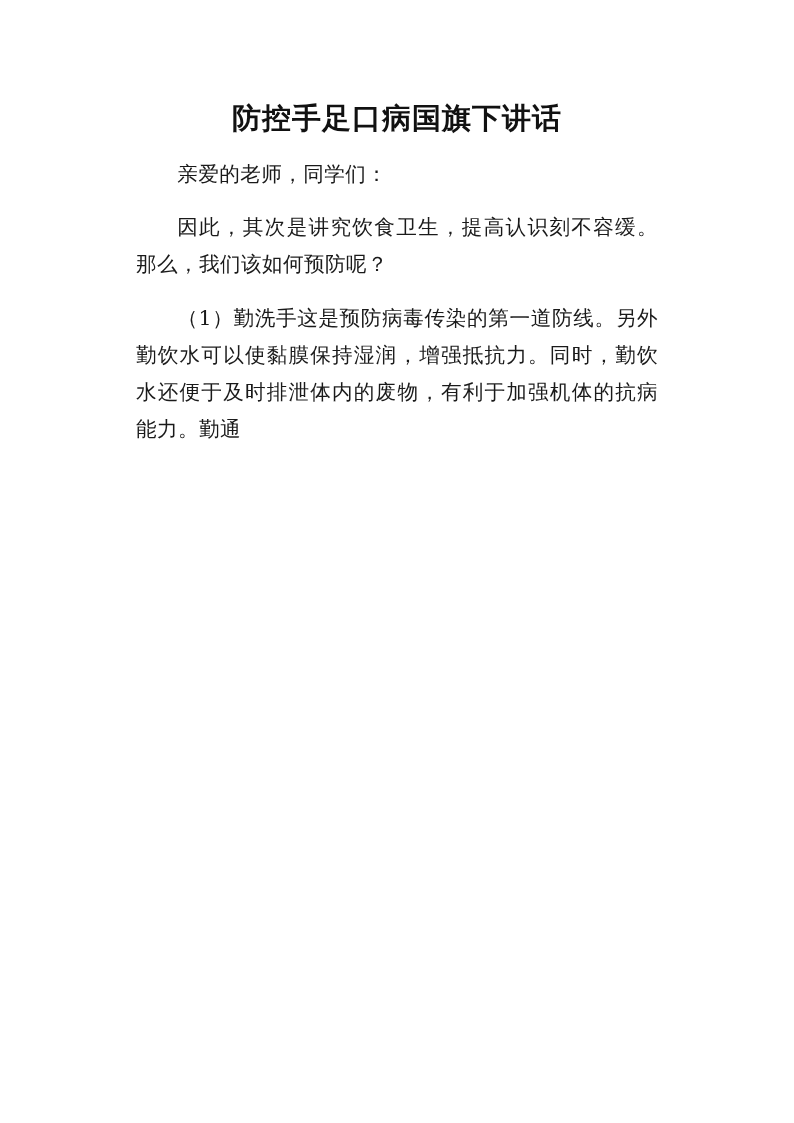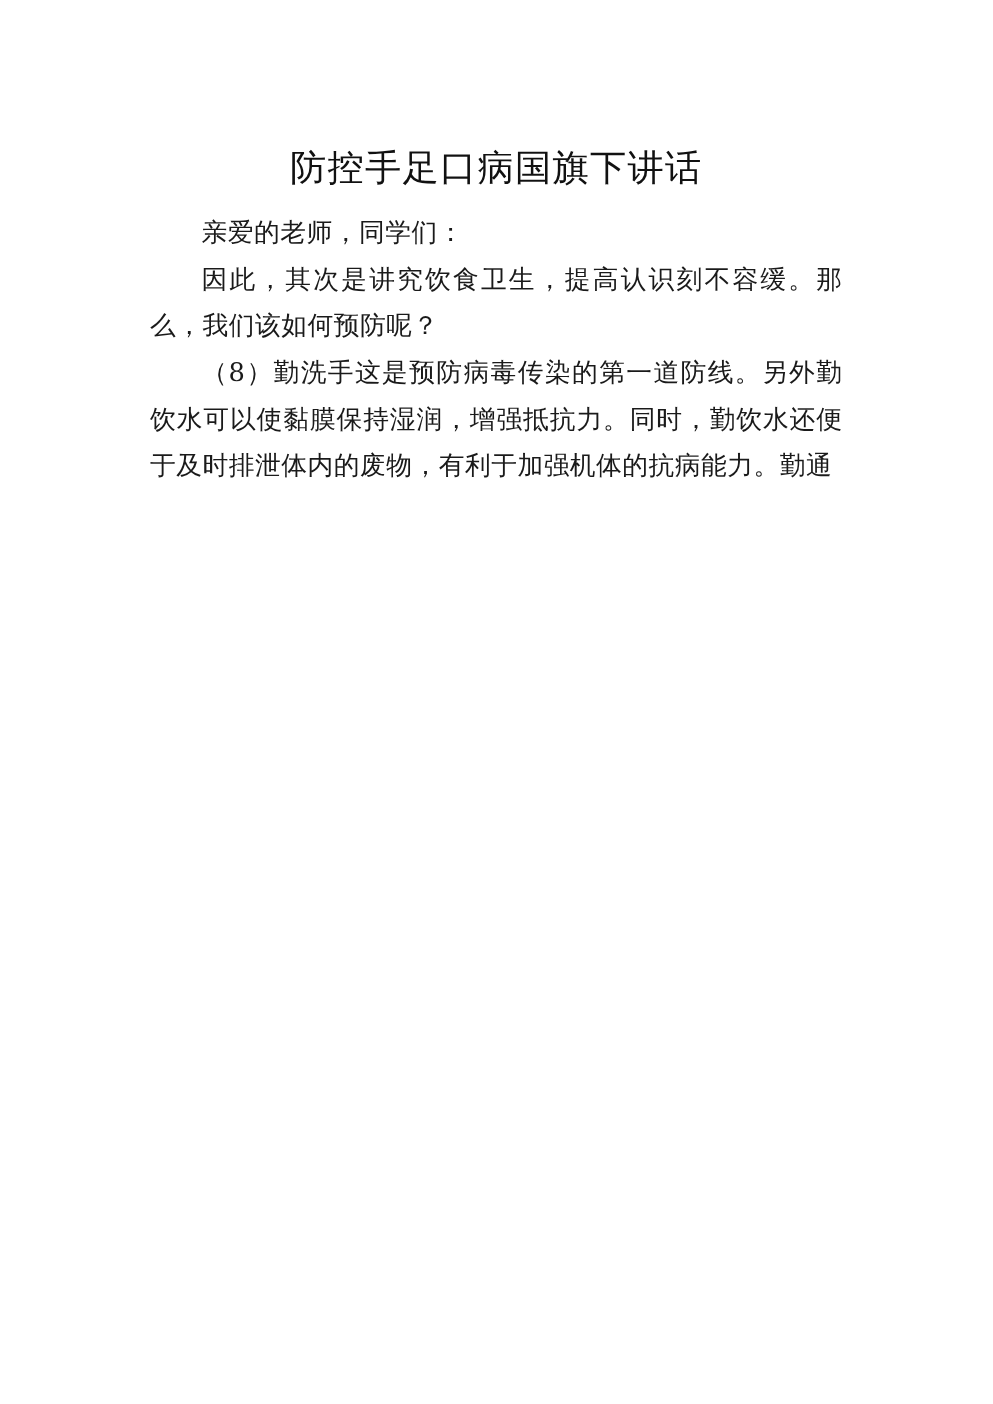--- a/index.html
+++ b/index.html
@@ -18,39 +18,39 @@
     .page {
       position: absolute;
       left: 120px;
       top: 96px;
       width: 554px;
     }
     .title {
       text-align: center;
       font-size: 29px;
       line-height: 44px;
-      margin: 16px 0 12px 0;
-      font-weight: normal;
+      margin: 0 0 12px 0;
+      font-weight: bold;
       letter-spacing: 1px;
       color: #111111;
     }
     .para {
       font-size: 20.6px;
       line-height: 37.2px;
-      margin: 0;
+      margin: 16px;
       text-indent: 2em;
       text-align: justify;
       letter-spacing: 0.4px;
       word-break: break-all;
     }
     .para.greeting {
       text-indent: 2em;
     }
   </style>
 </head>
 <body>
 
 <div class="page">
   <h1 class="title">防控手足口病国旗下讲话</h1>
   <p class="para greeting">亲爱的老师，同学们：</p>
   <p class="para">因此，其次是讲究饮食卫生，提高认识刻不容缓。那么，我们该如何预防呢？</p>
-  <p class="para">（8）勤洗手这是预防病毒传染的第一道防线。另外勤饮水可以使黏膜保持湿润，增强抵抗力。同时，勤饮水还便于及时排泄体内的废物，有利于加强机体的抗病能力。勤通</p>
+  <p class="para">（1）勤洗手这是预防病毒传染的第一道防线。另外勤饮水可以使黏膜保持湿润，增强抵抗力。同时，勤饮水还便于及时排泄体内的废物，有利于加强机体的抗病能力。勤通</p>
 </div>
 
 </body></html>

